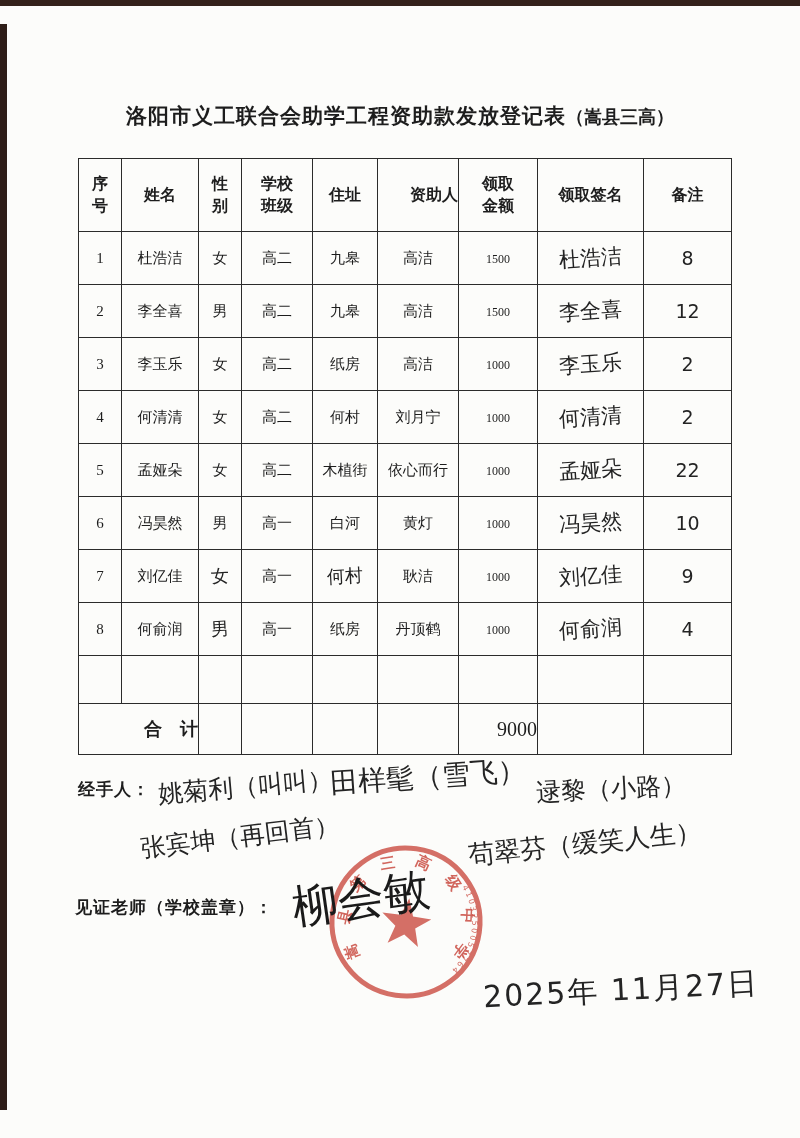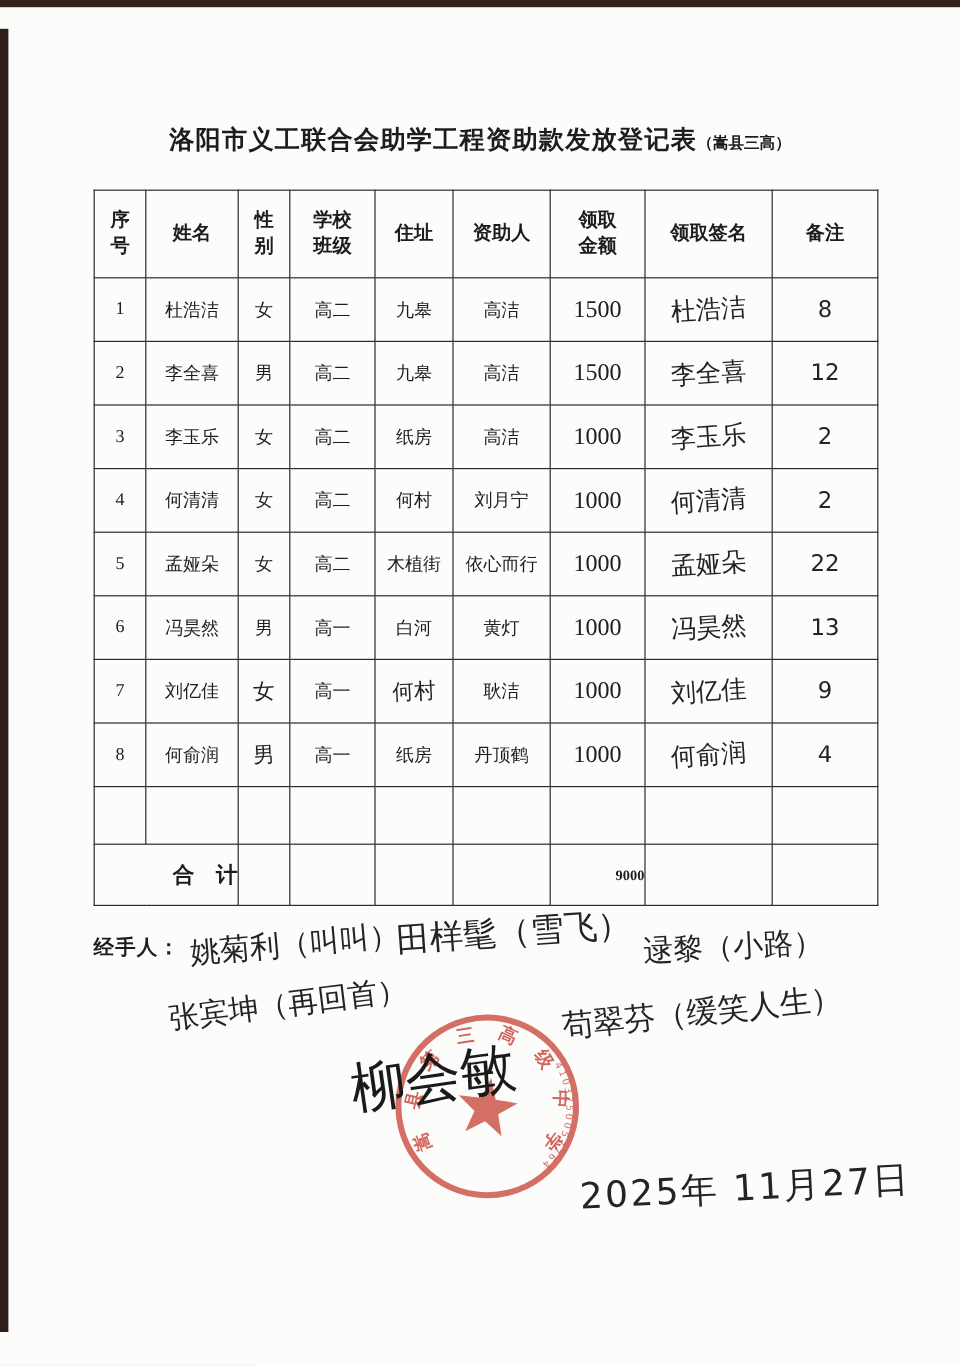--- a/index.html
+++ b/index.html
@@ -6,33 +6,33 @@
   html,body{margin:0;padding:0;}
   body{width:800px;height:1138px;overflow:hidden;background:#e8e6e2;}
   .page{position:relative;width:800px;height:1138px;background:#fcfcfa;
         font-family:"Liberation Serif","DejaVu Serif",serif;color:#1d1d1d;}
   
   .scan-top{position:absolute;left:0;top:0;width:800px;height:6px;background:#34211b;}
   .scan-left{position:absolute;left:0;top:24px;width:7px;height:1086px;background:#2e1d18;}
   
   .title{position:absolute;top:102px;left:0;width:100%;text-align:center;
          font-weight:700;font-size:21px;letter-spacing:1px;white-space:nowrap;}
-  .title .suffix{font-size:13px;letter-spacing:0;}
+  .title .suffix{font-size:18px;letter-spacing:0;}
   
   .grid{position:absolute;left:78px;top:158px;}
   table{border-collapse:collapse;table-layout:fixed;width:644px;}
   td,th{border:1.6px solid #2b2b2b;text-align:center;vertical-align:middle;
         padding:0;overflow:visible;}
   th{font-size:16px;font-weight:600;height:72px;line-height:1.35;}
   tr.data td{height:52px;font-size:15px;}
   tr.empty td{height:47px;}
   tr.total td{height:50px;text-align:right;}
   .total-label{font-size:18px;font-weight:600;}
-  .amount{font-size:20px;}
-  .total-amount{font-size:12px;font-weight:700;}
+  .amount{font-size:12px;}
+  .total-amount{font-size:20px;font-weight:400;}
   
   .hand{font-family:"DejaVu Sans",cursive;color:#232323;}
   .sig{font-size:21px;font-weight:500;transform:rotate(-4deg);display:inline-block;}
   .note{font-size:19px;}
   .handcell{font-size:18px;display:inline-block;transform:rotate(-3deg);}
   
   .label{position:absolute;font-size:17px;font-weight:600;letter-spacing:1px;white-space:nowrap;}
   .hsig{position:absolute;white-space:nowrap;color:#242424;
         font-family:"DejaVu Sans",cursive;z-index:3;}
   .s1{left:158px;top:770px;font-size:25px;transform:rotate(-5deg);}
@@ -59,21 +59,21 @@
 
   <div class="grid">
     <table>
       <thead>
         <tr>
             <th style="width: 42px;">序<br>号</th>
             <th style="width: 76px;">姓名</th>
             <th style="width: 42px;">性<br>别</th>
             <th style="width: 70px;">学校<br>班级</th>
             <th style="width: 64px; text-align: center;">住址</th>
-            <th style="width: 80px;">资助人</th>
+            <th style="width: 80px; text-align: right;">资助人</th>
             <th style="width: 78px;">领取<br>金额</th>
             <th style="width: 105px; margin-top: 20px;">领取签名</th>
             <th style="width: 87px;">备注</th>
           </tr>
       </thead>
       <tbody>
           <tr class="data">
             <td><span>1</span></td>
             <td><span>杜浩洁</span></td>
             <td><span>女</span></td>
@@ -130,21 +130,21 @@
           </tr>
           <tr class="data">
             <td><span>6</span></td>
             <td><span>冯昊然</span></td>
             <td><span>男</span></td>
             <td><span>高一</span></td>
             <td><span>白河</span></td>
             <td><span>黄灯</span></td>
             <td><span class="amount">1000</span></td>
             <td><span class="hand sig">冯昊然</span></td>
-            <td><span class="hand note">13</span></td>
+            <td><span class="hand note">10</span></td>
           </tr>
           <tr class="data">
             <td><span>7</span></td>
             <td><span>刘亿佳</span></td>
             <td><span class="hand handcell">女</span></td>
             <td><span>高一</span></td>
             <td><span class="hand handcell">何村</span></td>
             <td><span>耿洁</span></td>
             <td><span class="amount">1000</span></td>
             <td><span class="hand sig">刘亿佳</span></td>
@@ -186,20 +186,21 @@
     </table>
   </div>
 
   <div class="label" style="left:78px;top:778px;">经手人：</div>
   <div class="hsig s1">姚菊利（叫叫）</div>
   <div class="hsig s2">田样髦（雪飞）</div>
   <div class="hsig s3">逯黎（小路）</div>
   <div class="hsig s4">张宾坤（再回首）</div>
   <div class="hsig s5">苟翠芬（缓笑人生）</div>
 
+  <div class="label" style="left:75px;top:896px;">见证老师（学校盖章）：</div>
   <div class="hsig witness-sig">柳会敏</div>
 
   <svg class="seal" viewBox="0 0 160 160">
     <circle cx="80" cy="80" r="74" fill="none" stroke="#c8443a" stroke-width="5" opacity="0.85"></circle>
     <polygon fill="#c8443a" opacity="0.85" points="80,56 86.2,73.5 104.7,74 90,85.2 95.3,103 80,92.5 64.7,103 70,85.2 55.3,74 73.8,73.5"></polygon>
     <defs>
       <path id="sealTextArc" d="M 31.5,108 A 56,56 0 1 1 128.5,108" fill="none"></path>
       <path id="sealNumArc" d="M 113,22.8 A 66,66 0 0 1 113,137.2" fill="none"></path>
     </defs>
     <text font-size="15" fill="#c8443a" font-weight="700" opacity="0.9" font-family="Liberation Serif, DejaVu Serif, serif">

